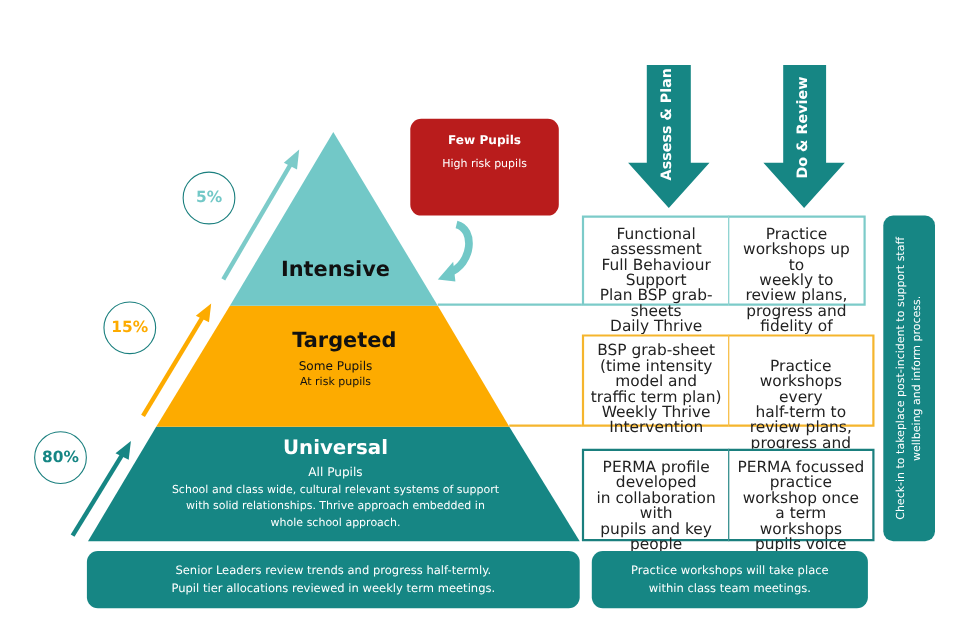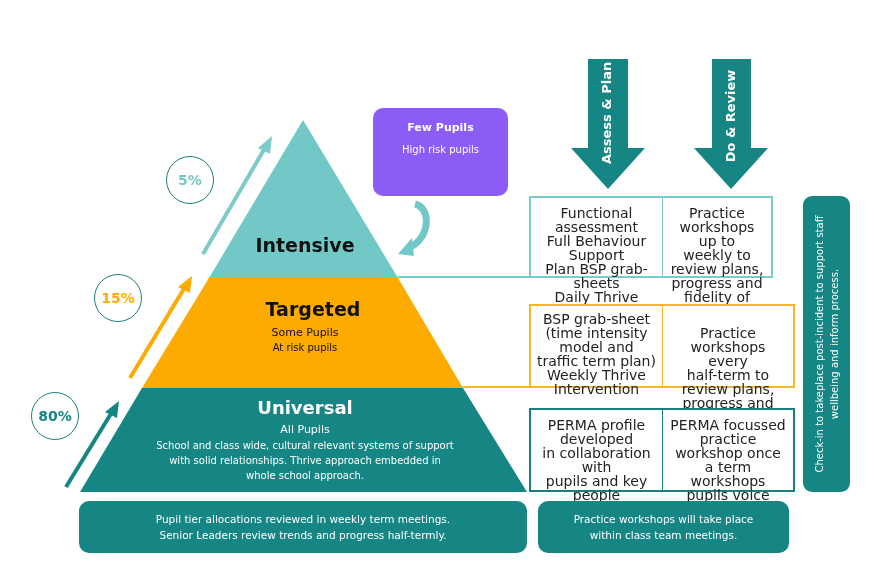--- a/index.html
+++ b/index.html
@@ -51,21 +51,21 @@
 
   <g>
     <path d="M415,204 C432,208 430,240 408,248" fill="none" stroke="#72c8c7" stroke-width="7"></path>
     <polygon points="398,254 412,238 414,256" fill="#72c8c7"></polygon>
   </g>
 </svg>
 
 <div class="vlabel" style="left:560px; top:107px; width:96px; height:18px;">Assess &amp; Plan</div>
 <div class="vlabel" style="left:684px; top:107px; width:96px; height:18px;">Do &amp; Review</div>
 
-<div class="panel" style="left:373px; top:108px; width:135px; height:88px; background:#8b5cf6; justify-content:flex-start; padding-top:12px; box-sizing:border-box;">
+<div class="panel" style="left:373px; top:108px; width:135px; height:88px; background:#b91c1c; justify-content:flex-start; padding-top:12px; box-sizing:border-box;">
   <div style="font-weight:bold; font-size:11px;">Few Pupils</div>
   <div style="font-size:10px; margin-top:6px;">High risk  pupils</div>
 </div>
 
 <div class="pct" style="left:166px; top:156px; color:#72c8c7;">
   <span>5%</span>
 </div>
 <div class="pct" style="left:94px; top:274px; color:#fdab00;">
   <span>15%</span>
 </div>
@@ -88,21 +88,21 @@
   <div>with solid relationships. Thrive approach embedded in</div>
   <div>whole school approach.</div>
 </div>
 
 <div class="box" style="left:529px; top:196px; width:134px; height:82px; border:2px solid #7ccbc9; border-right-width:1px;">
   <div>Functional assessment</div>
   <div>Full Behaviour Support</div>
   <div>Plan BSP grab-sheets</div>
   <div>Daily Thrive Intervention</div>
 </div>
-<div class="box" style="left:662px; top:196px; width:111px; height:82px; border:2px solid #7ccbc9; border-left-width:1px;">
+<div class="box" style="left:662px; top:196px; width:125px; height:82px; border:2px solid #7ccbc9; border-left-width:1px;">
   <div>Practice workshops up to</div>
   <div>weekly to review plans,</div>
   <div>progress and fidelity of</div>
   <div>implementation</div>
 </div>
 
 <div class="box" style="left:529px; top:304px; width:134px; height:84px; border:2px solid #f5b52d; border-right-width:1px; padding-top:6px;">
   <div>BSP grab-sheet</div>
   <div>(time intensity model and</div>
   <div>traffic term plan)</div>
@@ -128,19 +128,19 @@
 </div>
 
 <div class="panel" style="left:803px; top:196px; width:47px; height:296px; border-radius:9px;">
   <div style="transform:rotate(-90deg); white-space:nowrap; font-size:10px; line-height:15px; text-align:center;">
     <div>Check-in to takeplace post-incident to support staff</div>
     <div>wellbeing and inform process.</div>
   </div>
 </div>
 
 <div class="panel" style="left:79px; top:501px; width:448px; height:52px; font-size:10.5px;">
+  <div>Senior Leaders review trends and progress half-termly.</div>
   <div>Pupil tier allocations reviewed in weekly term meetings.</div>
-  <div>Senior Leaders review trends and progress half-termly.</div>
 </div>
 <div class="panel" style="left:538px; top:501px; width:251px; height:52px; font-size:10.5px;">
   <div>Practice workshops will take place</div>
   <div>within class team meetings.</div>
 </div>
 
 </body></html>

